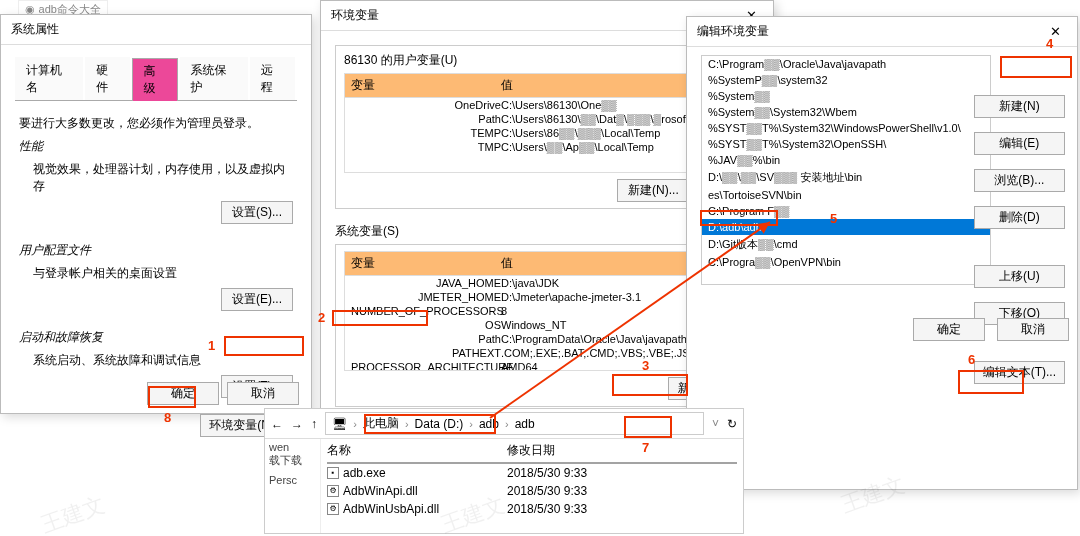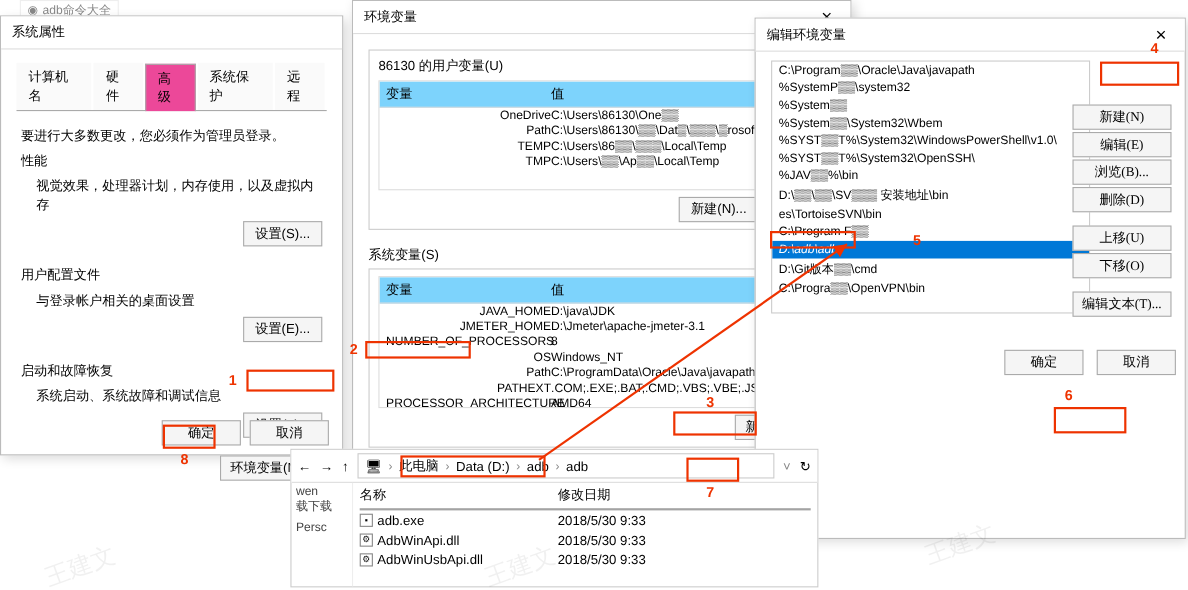--- a/index.html
+++ b/index.html
@@ -47,21 +47,21 @@
     background: #fafafa;
     margin-right: 2px;
   }
   .tab.active {
     border-color: #aaa;
     background: #ec4899;
     position: relative;
     top: 1px;
   }
   .tab-content { padding: 14px 4px; }
-  .section-heading { margin: 6px 0; }
+  .section-heading { margin: 6px 0; font-style: italic; }
   .section-desc { margin: 2px 0 6px 14px; }
   .btn {
     padding: 2px 8px;
     border: 1px solid #aaa;
     background: #f5f5f5;
     min-width: 72px;
     text-align: center;
     cursor: pointer;
     display: inline-block;
   }
@@ -73,21 +73,21 @@
     position: relative;
   }
   .table {
     border: 1px solid #ddd;
     height: 100px;
     overflow: hidden;
   }
   .table-h {
     display: flex;
     border-bottom: 1px solid #ddd;
-    background: #7dd3fc;
+    background: #fdba74;
     padding: 3px 6px;
   }
   .th1 { width: 150px; }
   .table-rows { font-size: 11px; text-align: right; }
   .trow {
     display: flex;
     padding: 1px 6px;
   }
   .trow > span:first-child { width: 150px; }
   .redbox {
@@ -97,29 +97,28 @@
     position: absolute; color: #e30; font-size: 13px; z-index: 999; font-weight: bold;
   }
   .list-box {
     border: 1px solid #ccc;
     height: 230px;
     overflow: hidden;
     font-size: 11px;
     position: relative;
   }
   .list-item { padding: 2px 6px; white-space: nowrap; }
-  .list-item.selected { background: #0078d7; color: #fff; font-style: italic; }
+  .list-item.selected { background: #0078d7; color: #fff; }
   .side-buttons {
     position: absolute;
     right: 12px;
     top: 48px;
     display: flex;
     flex-direction: column;
-    gap: 2px;
-    font-family: Liberation Serif, serif;
+    gap: 14px;
   }
   .side-buttons .btn { min-width: 76px; }
   .explorer {
     position: absolute;
     left: 264px;
     top: 408px;
     width: 480px;
     height: 126px;
     border: 1px solid #ccc;
     background: #fff;

